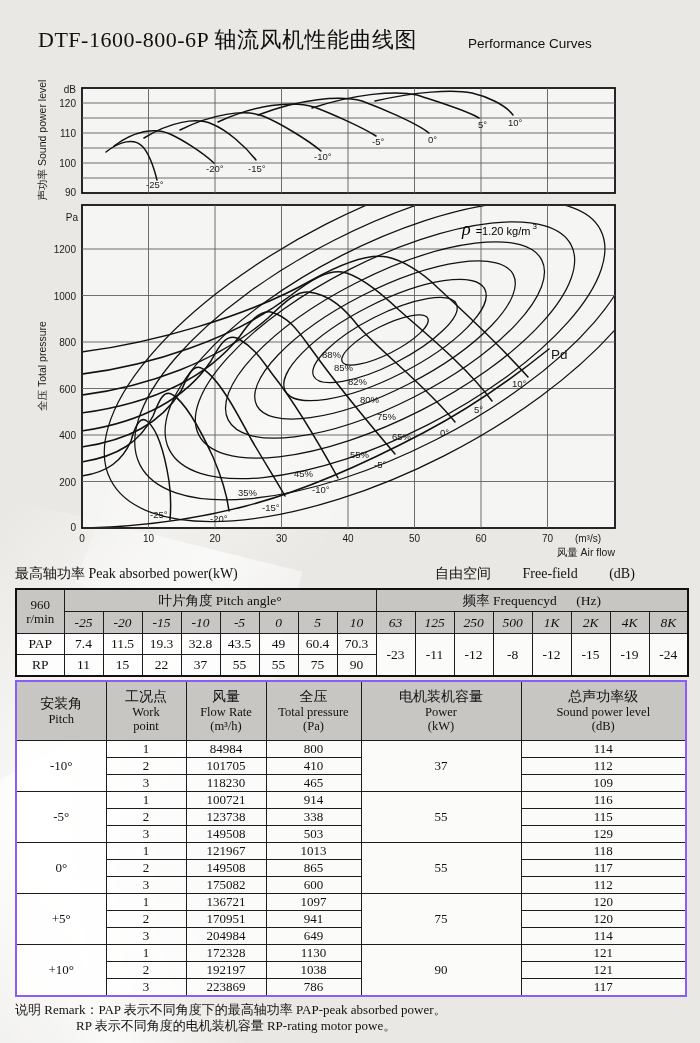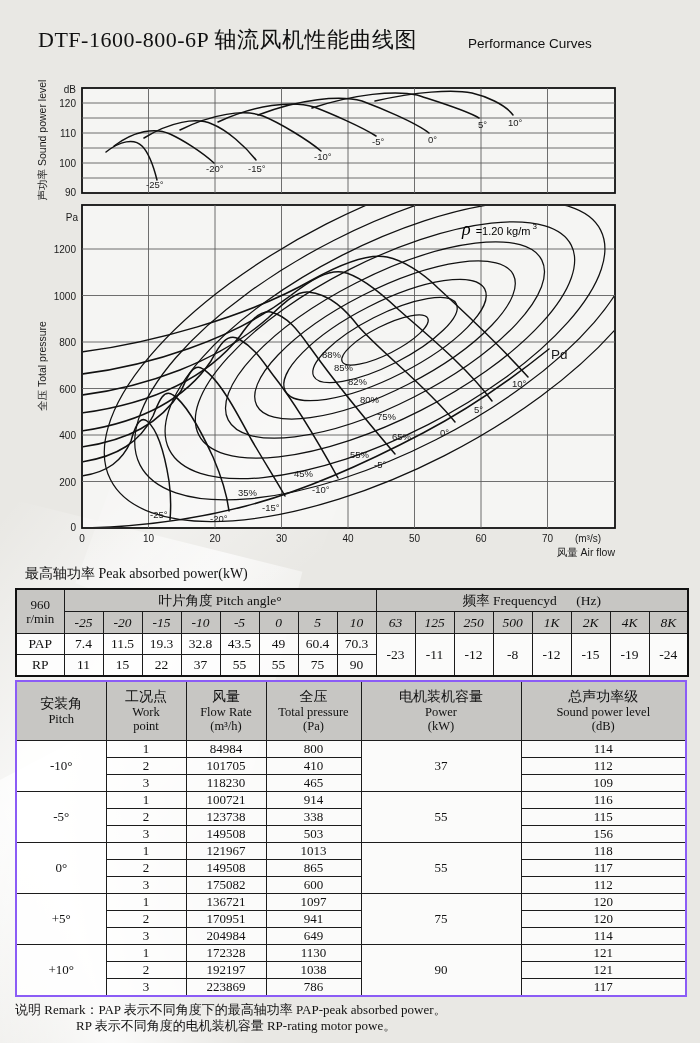--- a/index.html
+++ b/index.html
@@ -33,21 +33,21 @@
   .eff{fill:none;stroke:#111;stroke-width:1.25;}
   .tick{font:10px "Liberation Sans","DejaVu Sans",sans-serif;fill:#1a1a1a;}
   .clab{font:9.5px "Liberation Sans","DejaVu Sans",sans-serif;fill:#1a1a1a;}
   .atitle{font:10.5px "Liberation Sans","DejaVu Sans",sans-serif;fill:#1a1a1a;}
   .pdlab{font:13.5px "Liberation Sans","DejaVu Sans",sans-serif;fill:#1a1a1a;}
   .rho{font-style:italic;font-size:18px;font-family:"Liberation Serif",serif;}
   .rhotxt{font-size:11px;font-family:"Liberation Sans",sans-serif;font-style:normal;}
   .rhosup{font-size:8px;font-family:"Liberation Sans",sans-serif;font-style:normal;}
 
   .cap{position:absolute;top:565px;font-size:14px;white-space:nowrap;}
-  .cap-left{left:25px;}
+  .cap-left{left:15px;}
   .cap-right{left:435px;}
   .cap-right span{margin-right:28px;}
 
   table{border-collapse:collapse;table-layout:fixed;position:absolute;background:transparent;}
   td{border:1px solid #1c1c1c;text-align:center;vertical-align:middle;
      font-size:13.5px;background:rgba(255,255,255,.82);padding:0 1px;overflow:hidden;}
   .t1{left:15px;top:588px;width:672px;border:2px solid #111;}
   .t1 .hdr td{background:#c7c6c3;}
   .t1 tr.r1 td{height:21px;}
   .t1 tr.r2 td{height:21px;font-style:italic;}
@@ -213,20 +213,25 @@
       <text class="clab" x="262" y="511">-15°</text>
       <text class="clab" x="312" y="493">-10°</text>
       <text class="clab" x="374" y="468">-5°</text>
       <text class="clab" x="440" y="436">0°</text>
       <text class="clab" x="474" y="413">5°</text>
       <text class="clab" x="512" y="387">10°</text>
     </g>
   </svg>
 
   <div class="cap cap-left">最高轴功率 Peak absorbed power(kW)</div>
+  <div class="cap cap-right">
+    <span>自由空间</span>
+    <span>Free-field</span>
+    <span>(dB)</span>
+  </div>
 
   <table class="t1">
     <colgroup>
       <col style="width:48px">
       <col span="16" style="width:39px">
     </colgroup>
     <tbody>
       <tr class="hdr r1">
         <td rowspan="2" class="speed">
           <div>960</div>
@@ -363,21 +368,21 @@
       <tr>
         <td>2</td>
         <td>123738</td>
         <td>338</td>
         <td>115</td>
       </tr>
       <tr>
         <td>3</td>
         <td>149508</td>
         <td>503</td>
-        <td>156</td>
+        <td>129</td>
       </tr>
 
       <tr>
         <td rowspan="3">0°</td>
         <td>1</td>
         <td>121967</td>
         <td>1013</td>
         <td rowspan="3">55</td>
         <td>118</td>
       </tr>

